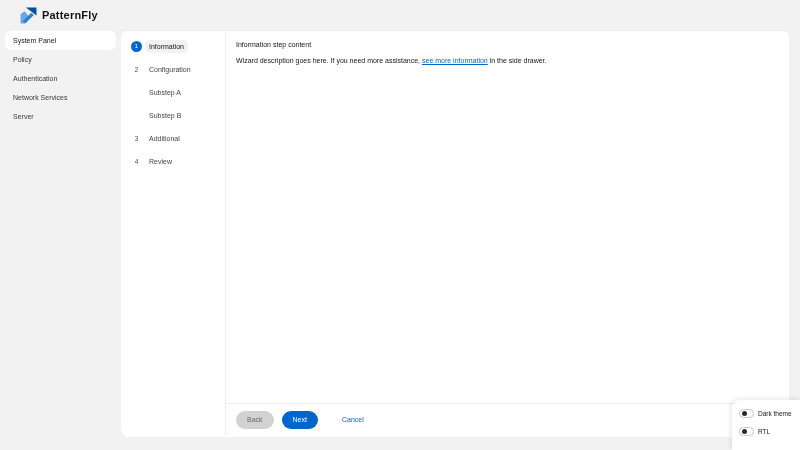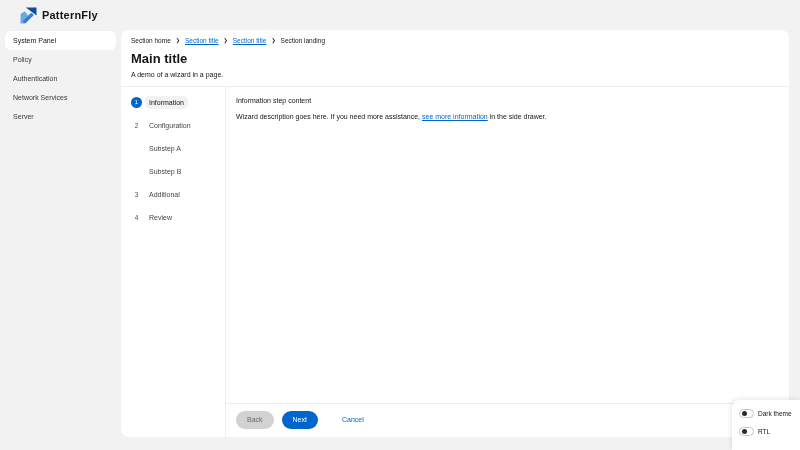--- a/index.html
+++ b/index.html
@@ -103,33 +103,20 @@
 
 <nav class="sidebar">
   <div class="nav-item active">System Panel</div>
   <div class="nav-item">Policy</div>
   <div class="nav-item">Authentication</div>
   <div class="nav-item">Network Services</div>
   <div class="nav-item">Server</div>
 </nav>
 
 <main class="main-card">
-  <div class="page-header">
-    <nav class="breadcrumb">
-      <span class="crumb">Section home</span>
-      <span class="crumb-sep">❯</span>
-      <a class="crumb-link" href="#">Section title</a>
-      <span class="crumb-sep">❯</span>
-      <a class="crumb-link" href="#">Section title</a>
-      <span class="crumb-sep">❯</span>
-      <span class="crumb">Section landing</span>
-    </nav>
-    <h1 class="page-title">Main title</h1>
-    <p class="page-subtitle">A demo of a wizard in a page.</p>
-  </div>
 
   <div class="wizard">
     <nav class="wizard-nav">
       <div class="wizard-step active" role="button">
         <span class="step-num">1</span>
         <span class="step-label">Information</span>
       </div>
       <div class="wizard-step" role="button">
         <span class="step-num">2</span>
         <span class="step-label">Configuration</span>

